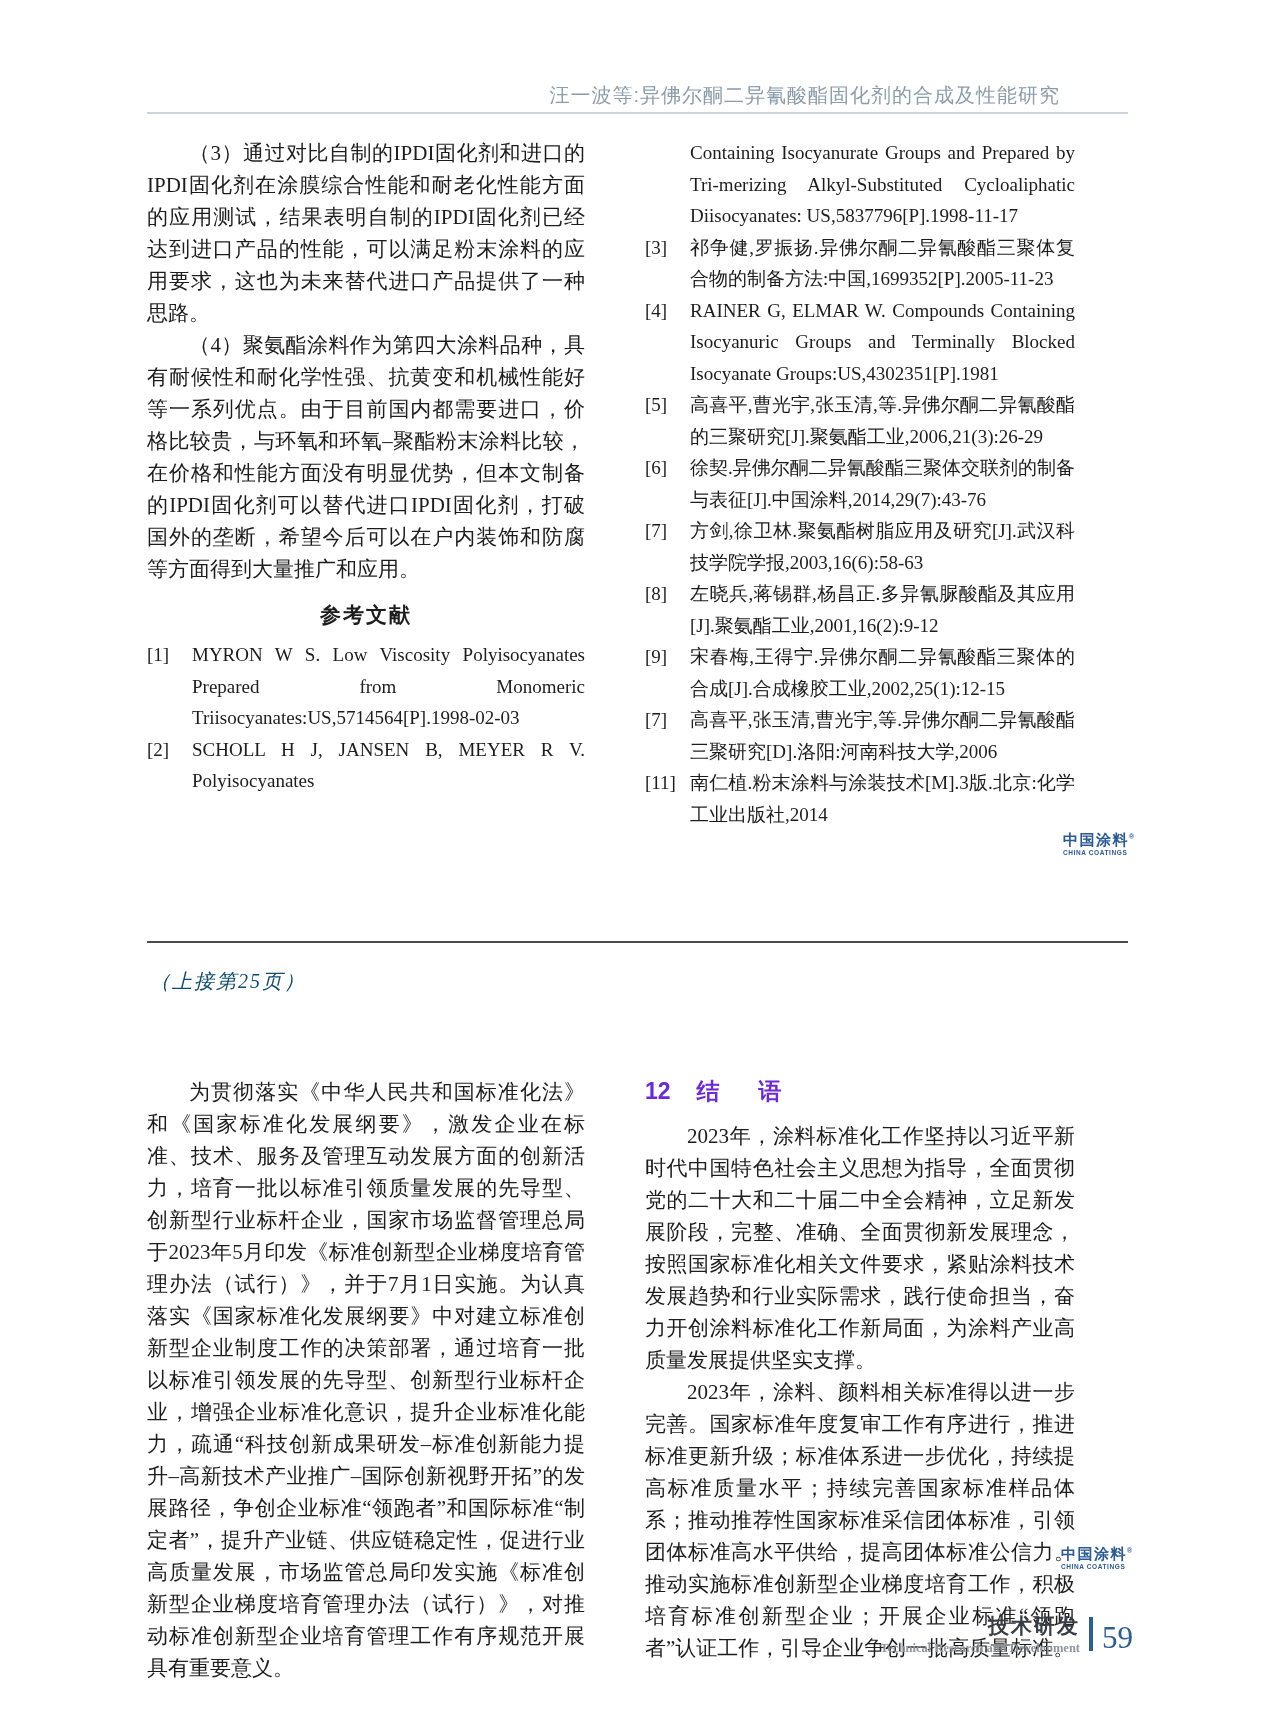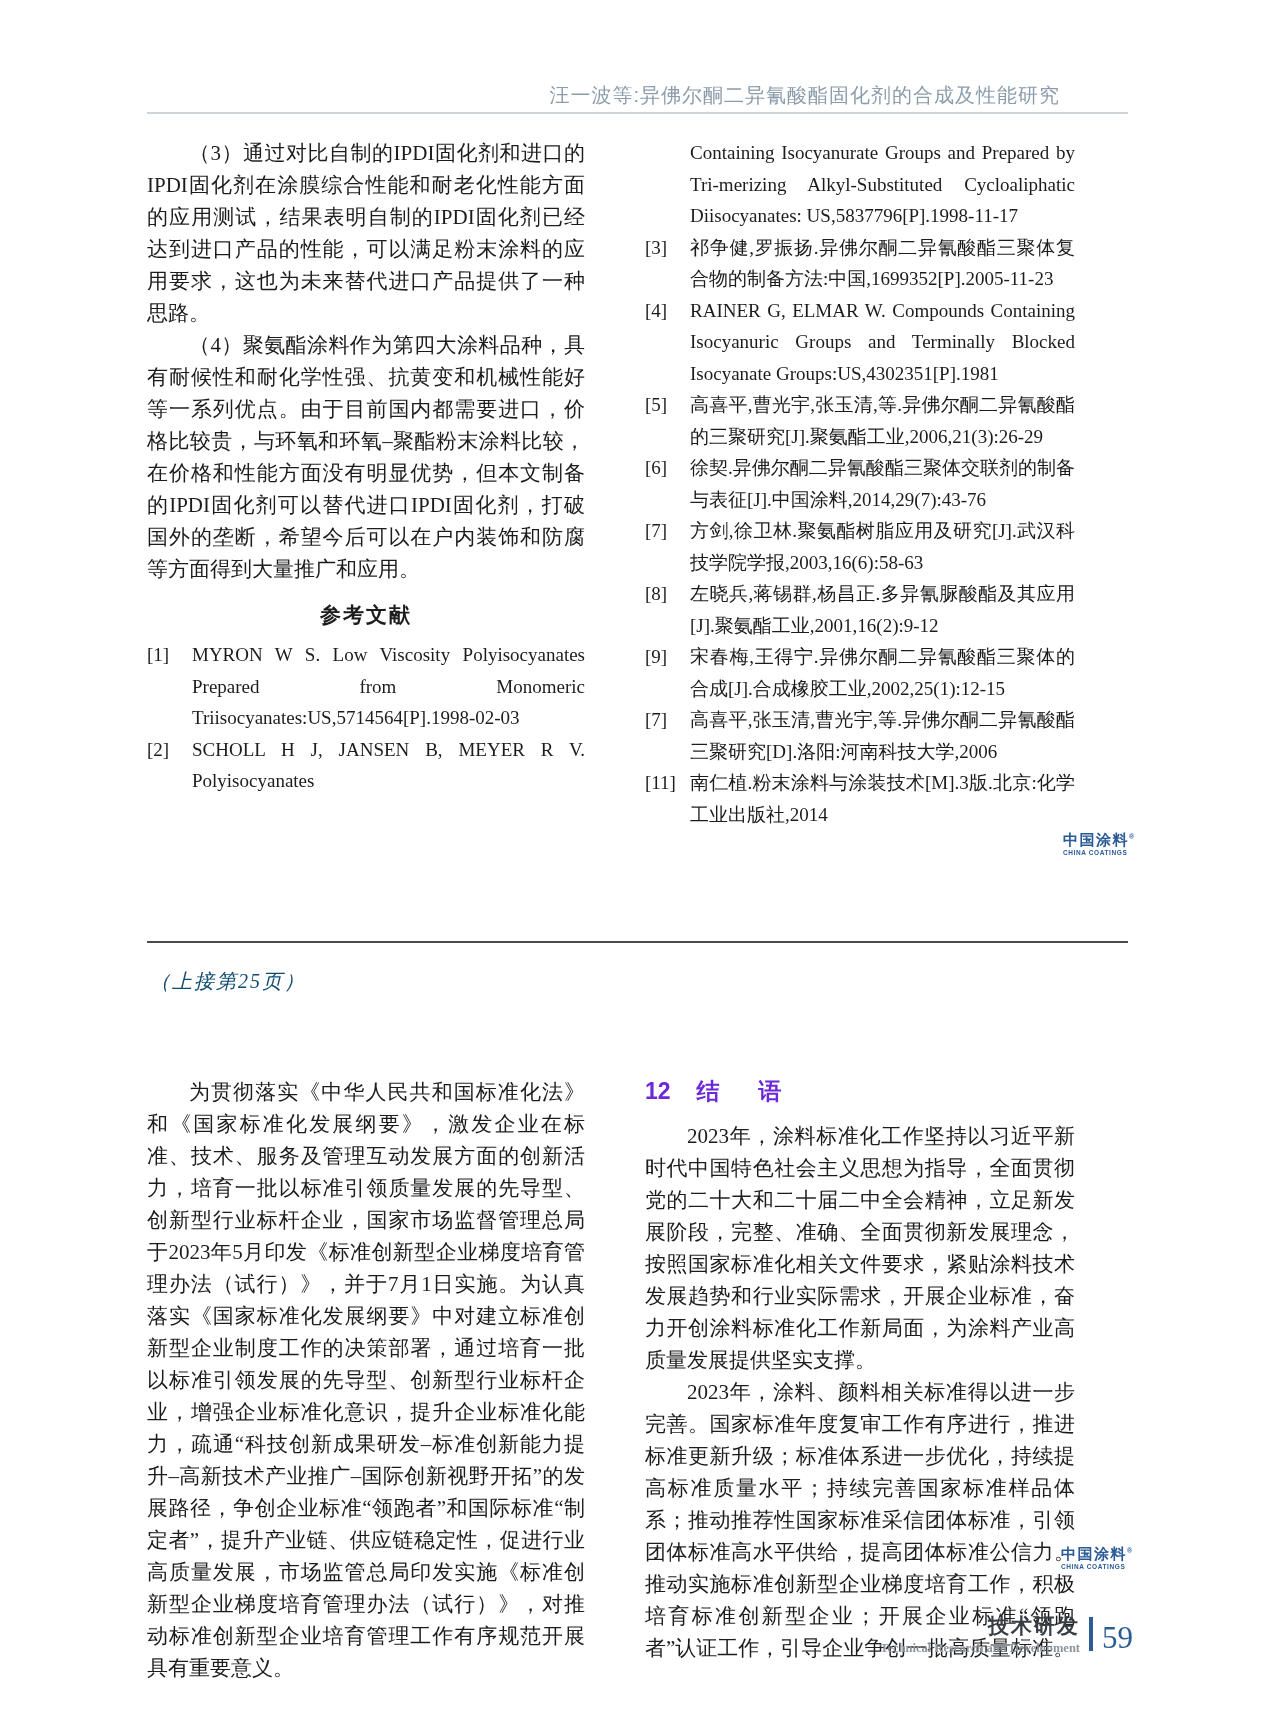--- a/index.html
+++ b/index.html
@@ -164,21 +164,21 @@
 
   <div class="section-divider"></div>
   <div class="continuation-note">（上接第25页）</div>
 
   <section class="lower">
     <div class="col-left">
       <p class="body-para">为贯彻落实《中华人民共和国标准化法》和《国家标准化发展纲要》，激发企业在标准、技术、服务及管理互动发展方面的创新活力，培育一批以标准引领质量发展的先导型、创新型行业标杆企业，国家市场监督管理总局于2023年5月印发《标准创新型企业梯度培育管理办法（试行）》，并于7月1日实施。为认真落实《国家标准化发展纲要》中对建立标准创新型企业制度工作的决策部署，通过培育一批以标准引领发展的先导型、创新型行业标杆企业，增强企业标准化意识，提升企业标准化能力，疏通“科技创新成果研发–标准创新能力提升–高新技术产业推广–国际创新视野开拓”的发展路径，争创企业标准“领跑者”和国际标准“制定者”，提升产业链、供应链稳定性，促进行业高质量发展，市场监管总局印发实施《标准创新型企业梯度培育管理办法（试行）》，对推动标准创新型企业培育管理工作有序规范开展具有重要意义。</p>
     </div>
     <div class="col-right">
       <h2 class="blue-heading"><span class="h-num">12</span><span class="h-title">结　语</span></h2>
-      <p class="body-para">2023年，涂料标准化工作坚持以习近平新时代中国特色社会主义思想为指导，全面贯彻党的二十大和二十届二中全会精神，立足新发展阶段，完整、准确、全面贯彻新发展理念，按照国家标准化相关文件要求，紧贴涂料技术发展趋势和行业实际需求，开展企业标准，奋力开创涂料标准化工作新局面，为涂料产业高质量发展提供坚实支撑。</p>
+      <p class="body-para">2023年，涂料标准化工作坚持以习近平新时代中国特色社会主义思想为指导，全面贯彻党的二十大和二十届二中全会精神，立足新发展阶段，完整、准确、全面贯彻新发展理念，按照国家标准化相关文件要求，紧贴涂料技术发展趋势和行业实际需求，践行使命担当，奋力开创涂料标准化工作新局面，为涂料产业高质量发展提供坚实支撑。</p>
       <p class="body-para">2023年，涂料、颜料相关标准得以进一步完善。国家标准年度复审工作有序进行，推进标准更新升级；标准体系进一步优化，持续提高标准质量水平；持续完善国家标准样品体系；推动推荐性国家标准采信团体标准，引领团体标准高水平供给，提高团体标准公信力。推动实施标准创新型企业梯度培育工作，积极培育标准创新型企业；开展企业标准“领跑者”认证工作，引导企业争创一批高质量标准。</p>
     </div>
   </section>
 
   <div class="logo logo-2">
     <div class="logo-cn"><span>中国涂料</span><span class="reg">®</span></div>
     <div class="logo-en">CHINA COATINGS</div>
   </div>
 
   <footer class="page-footer">

